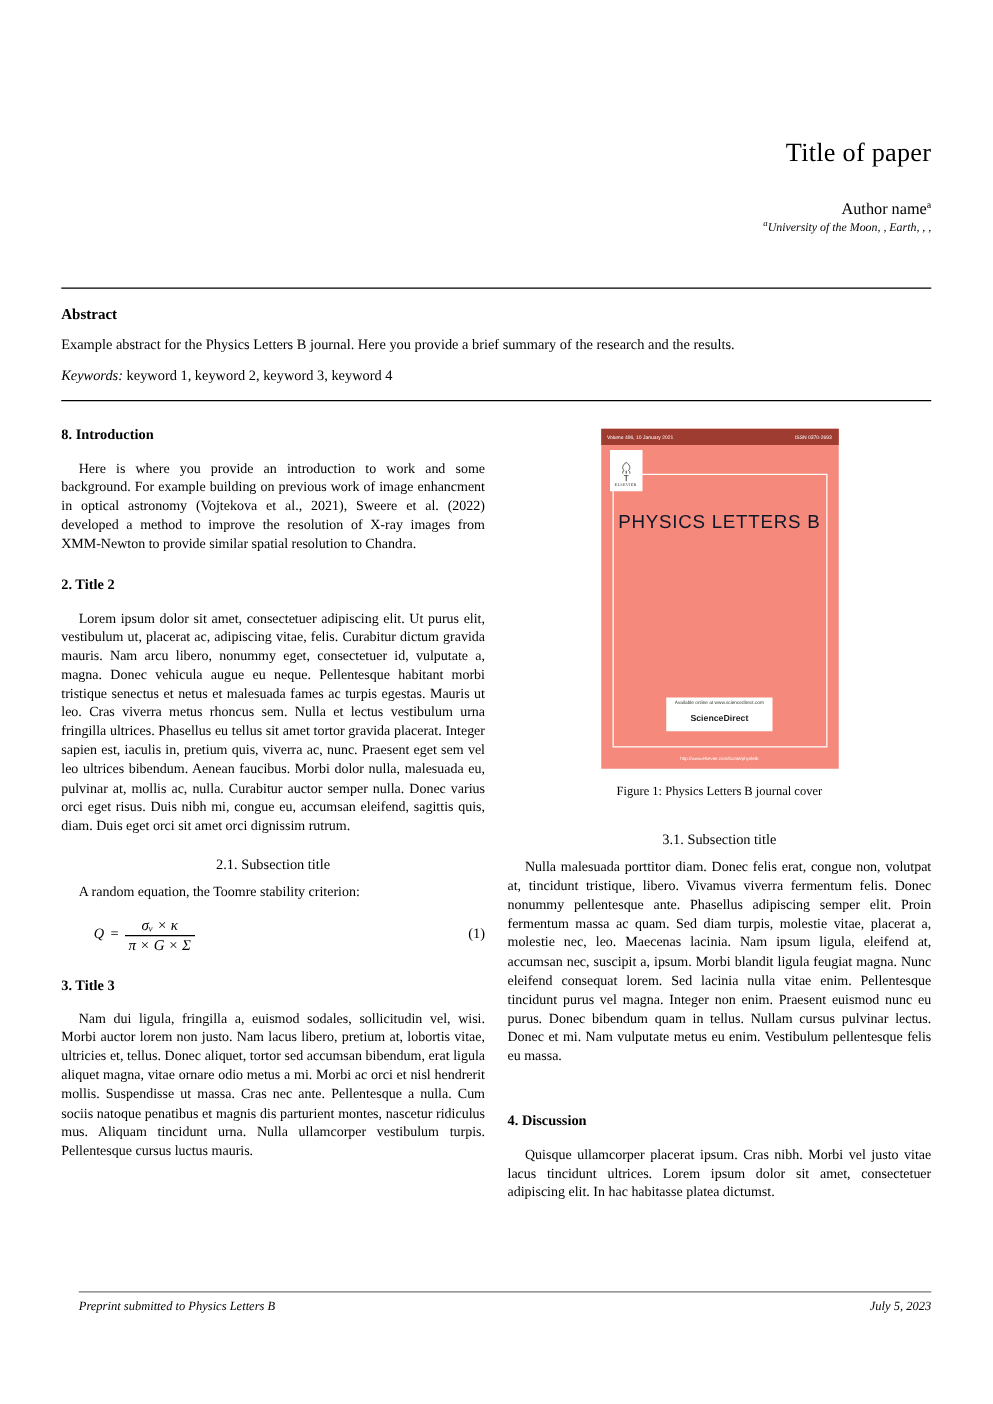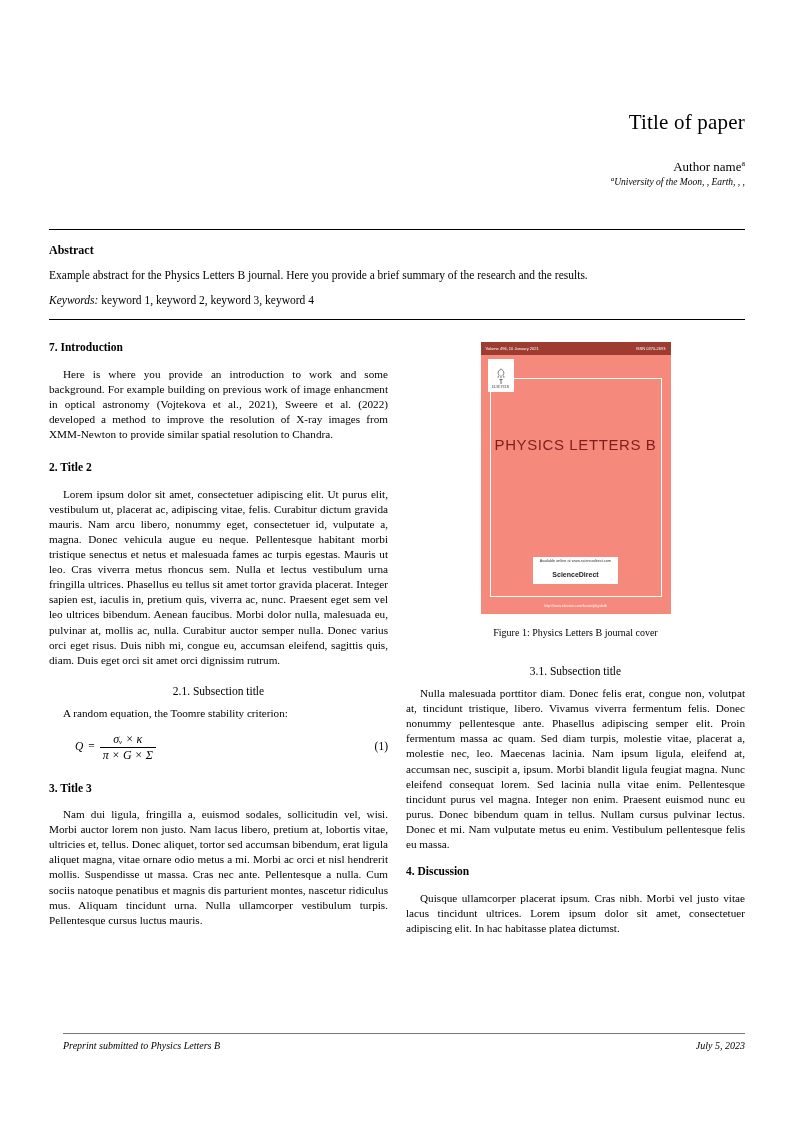--- a/index.html
+++ b/index.html
@@ -26,21 +26,21 @@
   .rule-mid { margin-top:13px; }
   .abstract-heading { font-weight:bold; font-size:12px; margin-top:13px; }
   .abstract-text { font-size:11.5px; margin-top:10px; line-height:1.35; }
   .keywords-line { font-size:11.5px; margin-top:10px; }
   .keywords-label { font-style:italic; }
   
   .columns { display:flex; gap:18px; margin-top:20px; }
   .col { flex:1; min-width:0; font-size:11.2px; line-height:1.35; text-align:justify; }
   .sec-heading { font-size:11.5px; font-weight:bold; margin:0 0 11px 0; text-align:left; }
   .sec-heading.spaced { margin-top:18px; }
-  .sec-heading.spaced-lg { margin-top:12px; }
+  .sec-heading.spaced-lg { margin-top:37px; }
   .subsec-heading { font-size:11.5px; font-weight:400; margin:16px 0 7px 0; text-align:center; }
   .para { text-indent:14px; }
   
   .equation { display:flex; align-items:center; margin:10px 0 2px 0; font-size:11.5px; }
   .eq-lhs { font-style:italic; margin-left:26px; }
   .eq-equals { margin:0 5px; }
   .frac { display:inline-flex; flex-direction:column; align-items:center; font-style:italic; font-size:12px; line-height:1.25; }
   .frac-num { padding:0 3px; }
   .frac-den { border-top:0.8px solid #000; padding:0 3px; }
   .eq-number { margin-left:auto; }
@@ -61,21 +61,21 @@
   .elsevier-box {
     position:absolute; top:17px; left:7px; width:26px; height:33px;
     background:#ffffff;
     display:flex; flex-direction:column; align-items:center; justify-content:flex-end;
     padding-bottom:2px;
   }
   .elsevier-label { font-size:3.4px; letter-spacing:0.2px; color:#333; font-family:"Liberation Serif", serif; }
   .cover-frame { position:absolute; left:9px; right:9px; top:36px; bottom:17px; border:1.5px solid #ffffff; }
   .journal-name {
     position:absolute; top:28px; left:0; right:0; text-align:center;
-    color:#7f1d1d; font-size:15px; letter-spacing:0.6px; white-space:nowrap;margin-top:28px;
+    color:#0f172a; font-size:15px; letter-spacing:0.6px; white-space:nowrap;
   }
   .sd-area { position:absolute; bottom:12px; left:0; right:0; text-align:center; }
   .sd-box { display:inline-block; background:#ffffff; padding:2px 7px 3px 7px; }
   .available-online { font-size:3.8px; color:#333; display:block; margin-bottom:1.5px; }
   .sd-logo { font-size:7px; font-weight:bold; color:#222; }
   .cover-url { position:absolute; bottom:5px; left:0; right:0; text-align:center; color:#ffffff; font-size:3.6px; }
   .figure-caption { font-size:10px; margin-top:12px; text-align:center; }
   
   .footer {
     position:absolute; left:63px; right:49px; bottom:72px;
@@ -103,21 +103,21 @@
   <div class="keywords-line">
     <span class="keywords-label">Keywords:</span>
     <span>keyword 1, keyword 2, keyword 3, keyword 4</span>
   </div>
 
   <hr class="rule rule-mid">
 
   <div class="columns">
 
     <div class="col">
-      <div class="sec-heading">7.  Introduction</div>
+      <div class="sec-heading">8.  Introduction</div>
       <p class="para">Here is where you provide an introduction to work and some background.  For example building on previous work of image enhancment in optical astronomy (Vojtekova et al., 2021), Sweere et al. (2022) developed a method to improve the resolution of X-ray images from XMM-Newton to provide similar spatial resolution to Chandra.</p>
 
       <div class="sec-heading spaced">2.  Title 2</div>
       <p class="para">Lorem ipsum dolor sit amet, consectetuer adipiscing elit.  Ut purus elit, vestibulum ut, placerat ac, adipiscing vitae, felis.  Curabitur dictum gravida mauris.  Nam arcu libero, nonummy eget, consectetuer id, vulputate a, magna.  Donec vehicula augue eu neque.  Pellentesque habitant morbi tristique senectus et netus et malesuada fames ac turpis egestas.  Mauris ut leo.  Cras viverra metus rhoncus sem.  Nulla et lectus vestibulum urna fringilla ultrices.  Phasellus eu tellus sit amet tortor gravida placerat.  Integer sapien est, iaculis in, pretium quis, viverra ac, nunc.  Praesent eget sem vel leo ultrices bibendum.  Aenean faucibus.  Morbi dolor nulla, malesuada eu, pulvinar at, mollis ac, nulla.  Curabitur auctor semper nulla.  Donec varius orci eget risus.  Duis nibh mi, congue eu, accumsan eleifend, sagittis quis, diam.  Duis eget orci sit amet orci dignissim rutrum.</p>
 
       <div class="subsec-heading">2.1.  Subsection title</div>
       <p class="para">A random equation, the Toomre stability criterion:</p>
 
       <div class="equation">
         <span class="eq-lhs">Q</span>

